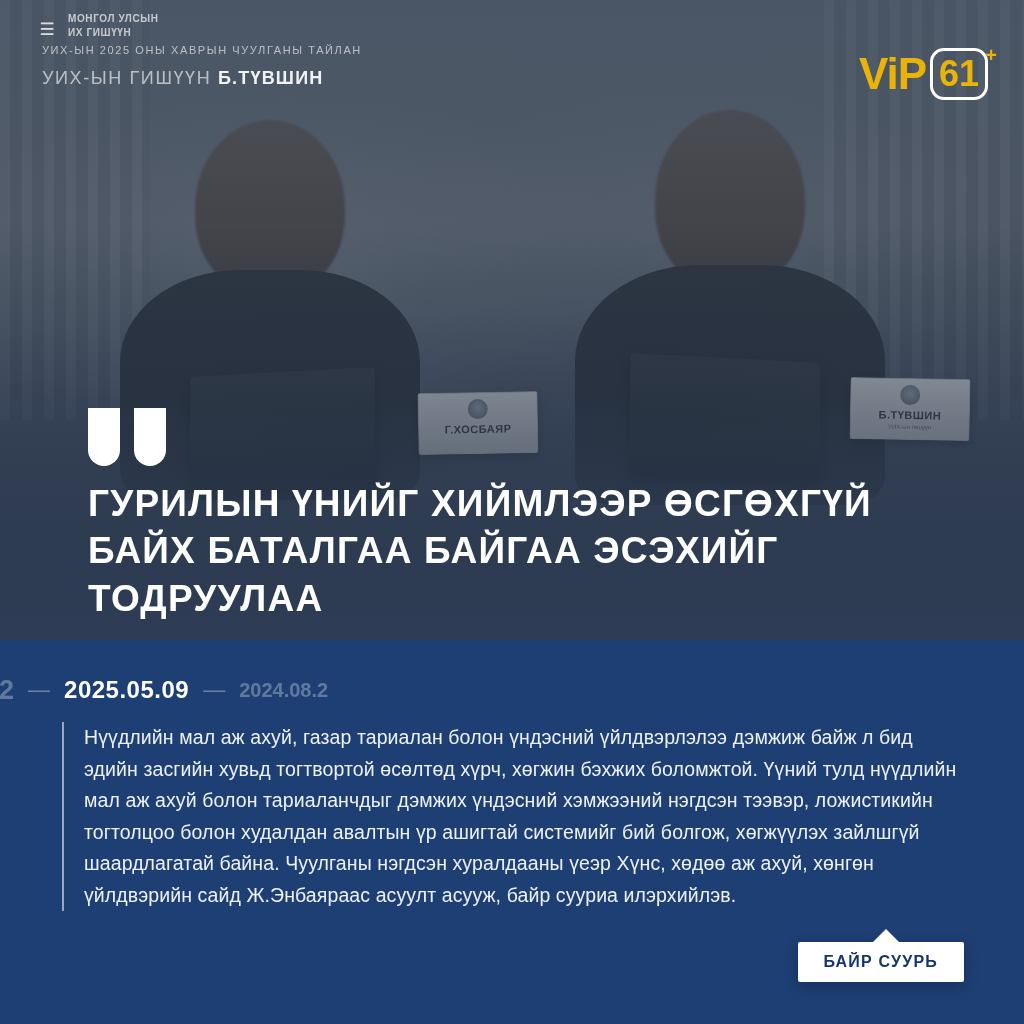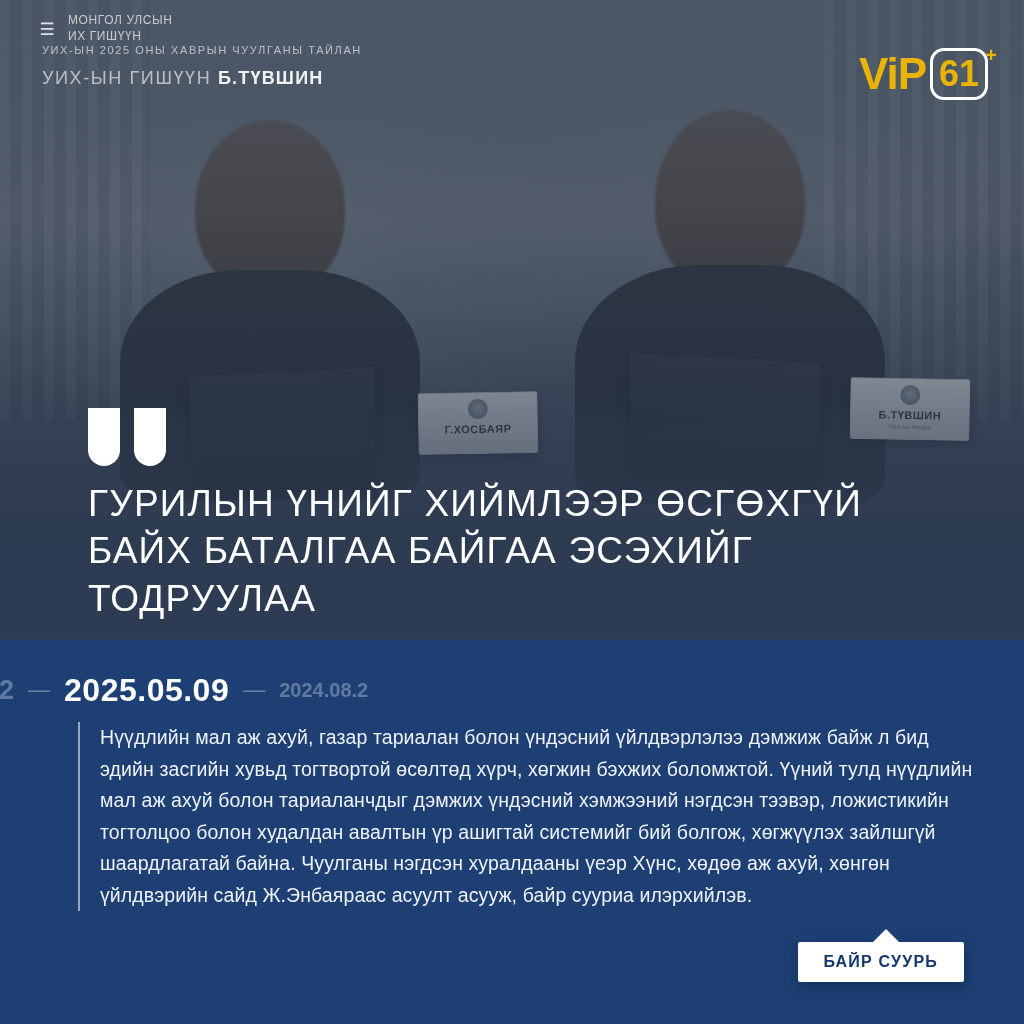--- a/index.html
+++ b/index.html
@@ -107,21 +107,21 @@
     position: absolute; left: 34px; top: 12px;
     display: flex; align-items: flex-start; gap: 8px;
     color: rgba(255,255,255,.80);
   }
   .soyombo {
     width: 26px; height: 34px;
     display: flex; flex-direction: column; align-items: center; justify-content: center;
     color: rgba(255,255,255,.8);
     font-size: 17px; line-height: 1;
   }
-  .logo-left .lt { font-size: 12px; line-height: 1.35; letter-spacing: .6px; font-weight: normal; opacity:.85; }
+  .logo-left .lt { font-size: 10px; line-height: 1.35; letter-spacing: .6px; font-weight: bold; opacity:.85; }
   .head-line1 {
     position: absolute; left: 42px; top: 44px;
     font-size: 11px; letter-spacing: 1.6px;
     color: rgba(255,255,255,.62);
     font-weight: 400;
   }
   .head-line2 {
     position: absolute; left: 42px; top: 68px;
     font-size: 18px; letter-spacing: 1.6px;
     color: rgba(255,255,255,.62);
@@ -166,46 +166,45 @@
     display: none;
   }
 
   
   .headline {
     position: absolute; left: 88px; top: 480px; width: 850px; z-index: 6;
     color: #ffffff;
     font-size: 37px;
     line-height: 1.28;
     letter-spacing: 1.2px;
-    font-weight: 400;
+    font-weight: 700;
     text-transform: uppercase;
   }
 
   
   .dates {
     position: absolute; left: 0; top: 668px; width: 1024px; height: 44px;
     display: flex; align-items: center; z-index: 6;
     overflow: hidden;
   }
   .date-item { font-weight: bold; white-space: nowrap; }
   .date-prev {
     color: rgba(255,255,255,.30);
     font-size: 27px;
     margin-left: -16px;
   }
   .date-sep { color: rgba(255,255,255,.35); font-size: 22px; margin: 0 14px; }
-  .date-cur { color: #ffffff; font-size: 32px; letter-spacing: .5px; }
+  .date-cur { color: #ffffff; font-size: 24px; letter-spacing: .5px; }
   .date-next { color: rgba(255,255,255,.30); font-size: 20px; }
 
   
   .body-wrap {
     position: absolute; left: 62px; top: 722px; width: 900px; z-index: 6;
     border-left: 2px solid rgba(255,255,255,.55);
     padding-left: 20px;
-    margin-left: 16px;
   }
   .body-text {
     color: #eef2f8;
     font-size: 19.5px;
     line-height: 1.62;
     letter-spacing: .1px;
   }
 
   
   .tag {

